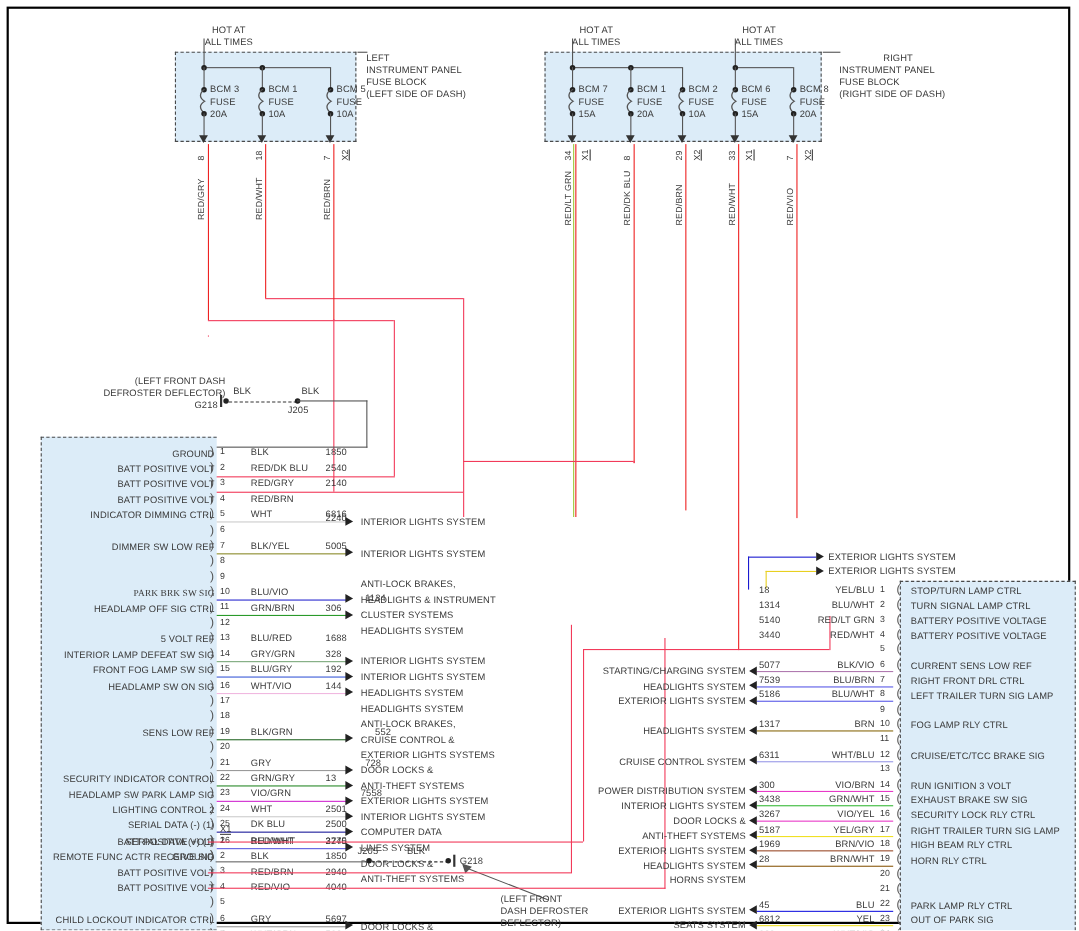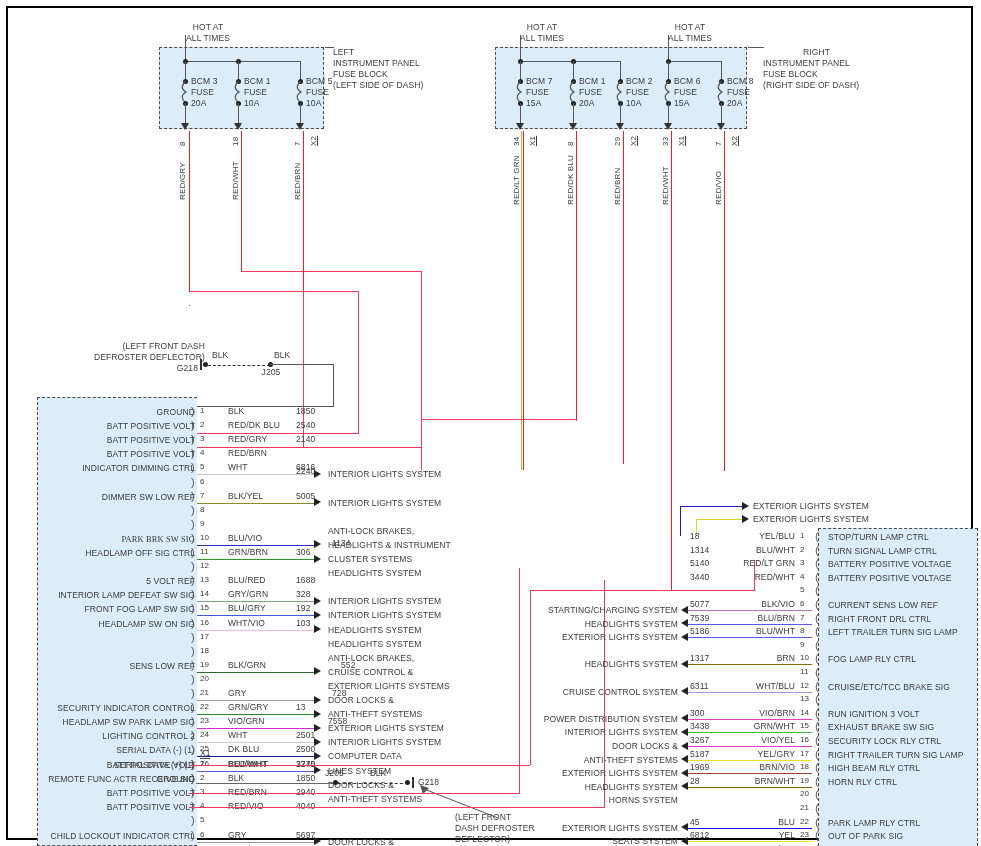--- a/index.html
+++ b/index.html
@@ -327,21 +327,21 @@
       <div class="txt" style="left:200px;top:603.4px;font-size:8px;">15</div>
       <div class="txt" style="left:228px;top:603.4px;">BLU/GRY</div>
       <div class="txt" style="left:296px;top:603.4px;">192</div>
       <div class="hline" style="left:197px;top:615.4px;width:118px;border-color:#3a5ad8;"></div>
       <div class="arrowR" style="left:314px;top:610.9px;"></div>
       <div class="txt" style="left:328px;top:610.4px;">INTERIOR LIGHTS SYSTEM</div>
       <div class="txt r" style="left:30px;top:618.5px;width:165px;">HEADLAMP SW ON SIG</div>
       <div class="conn-br" style="left:191px;top:616.5px;">)</div>
       <div class="txt" style="left:200px;top:617.5px;font-size:8px;">16</div>
       <div class="txt" style="left:228px;top:617.5px;">WHT/VIO</div>
-      <div class="txt" style="left:296px;top:617.5px;">103</div>
+      <div class="txt" style="left:296px;top:617.5px;">144</div>
       <div class="hline" style="left:197px;top:629.5px;width:118px;border-color:#f0b8e0;"></div>
       <div class="arrowR" style="left:314px;top:625px;"></div>
       <div class="txt" style="left:328px;top:624.5px;">HEADLIGHTS SYSTEM</div>
       <div class="txt r" style="left:30px;top:632.6px;width:165px;"></div>
       <div class="conn-br" style="left:191px;top:630.6px;">)</div>
       <div class="txt" style="left:200px;top:631.6px;font-size:8px;">17</div>
       <div class="txt" style="left:328px;top:638.6px;">HEADLIGHTS SYSTEM</div>
       <div class="txt r" style="left:30px;top:646.7px;width:165px;"></div>
       <div class="conn-br" style="left:191px;top:644.7px;">)</div>
       <div class="txt" style="left:200px;top:645.7px;font-size:8px;">18</div>

